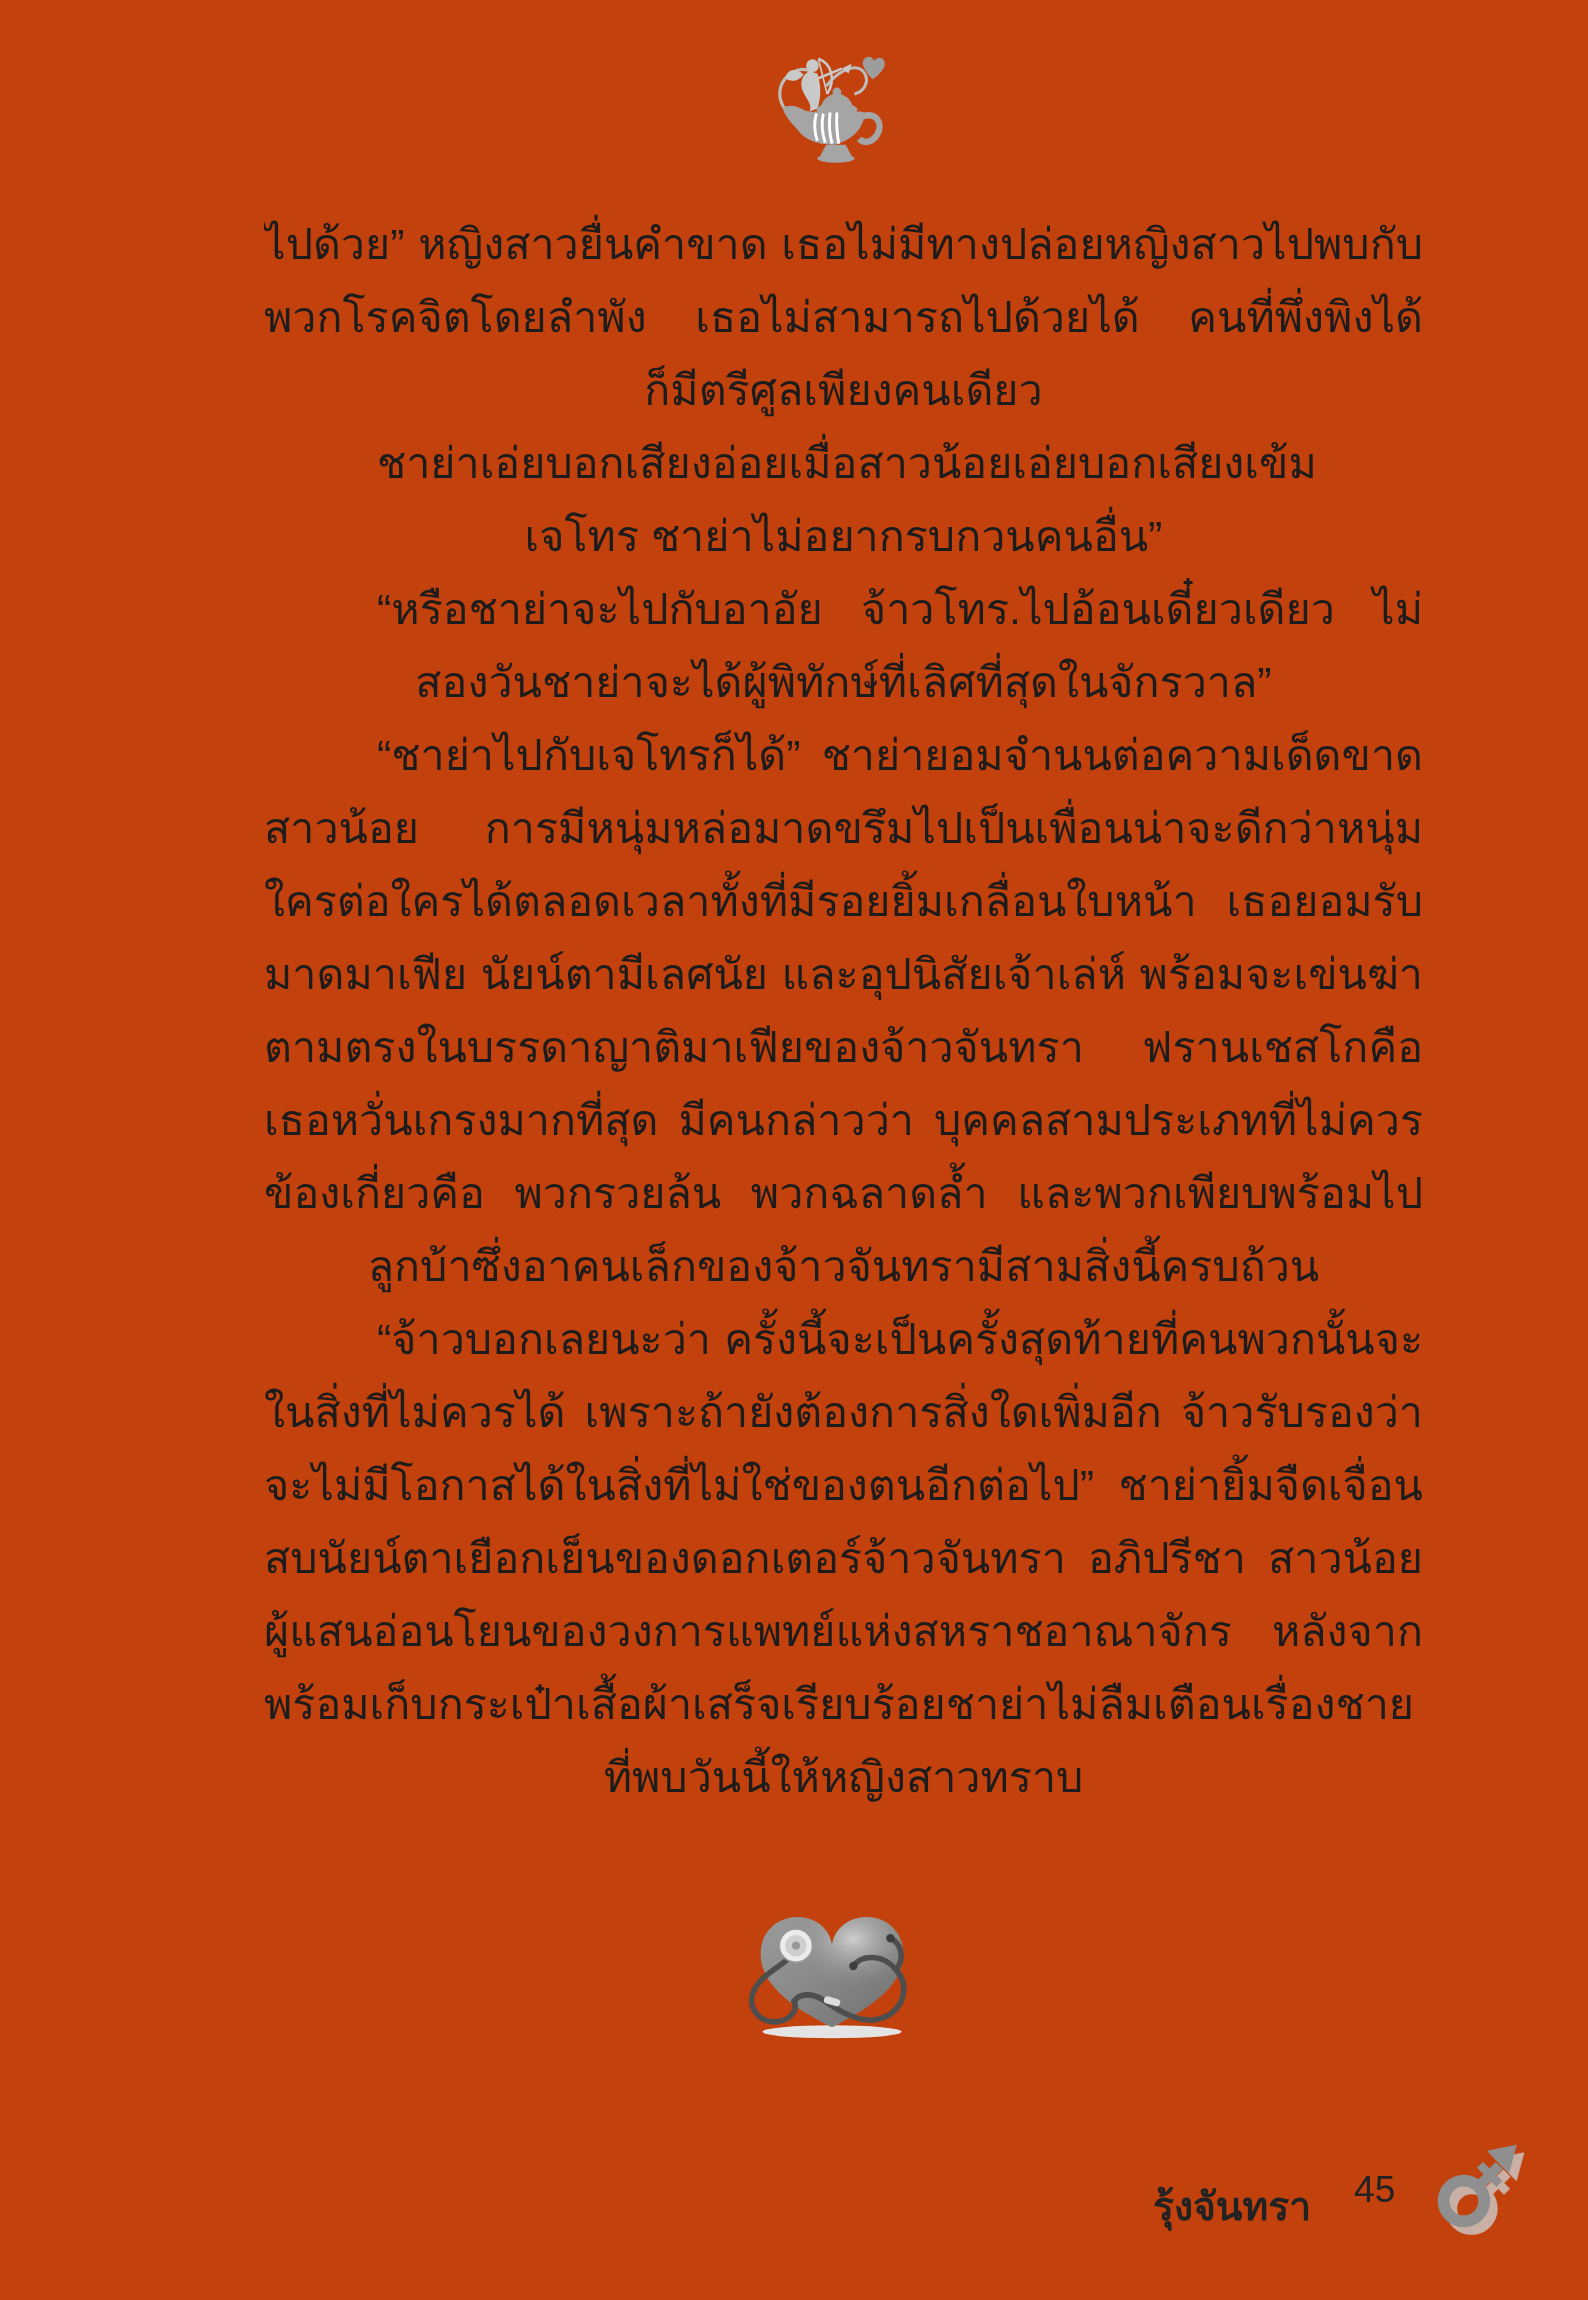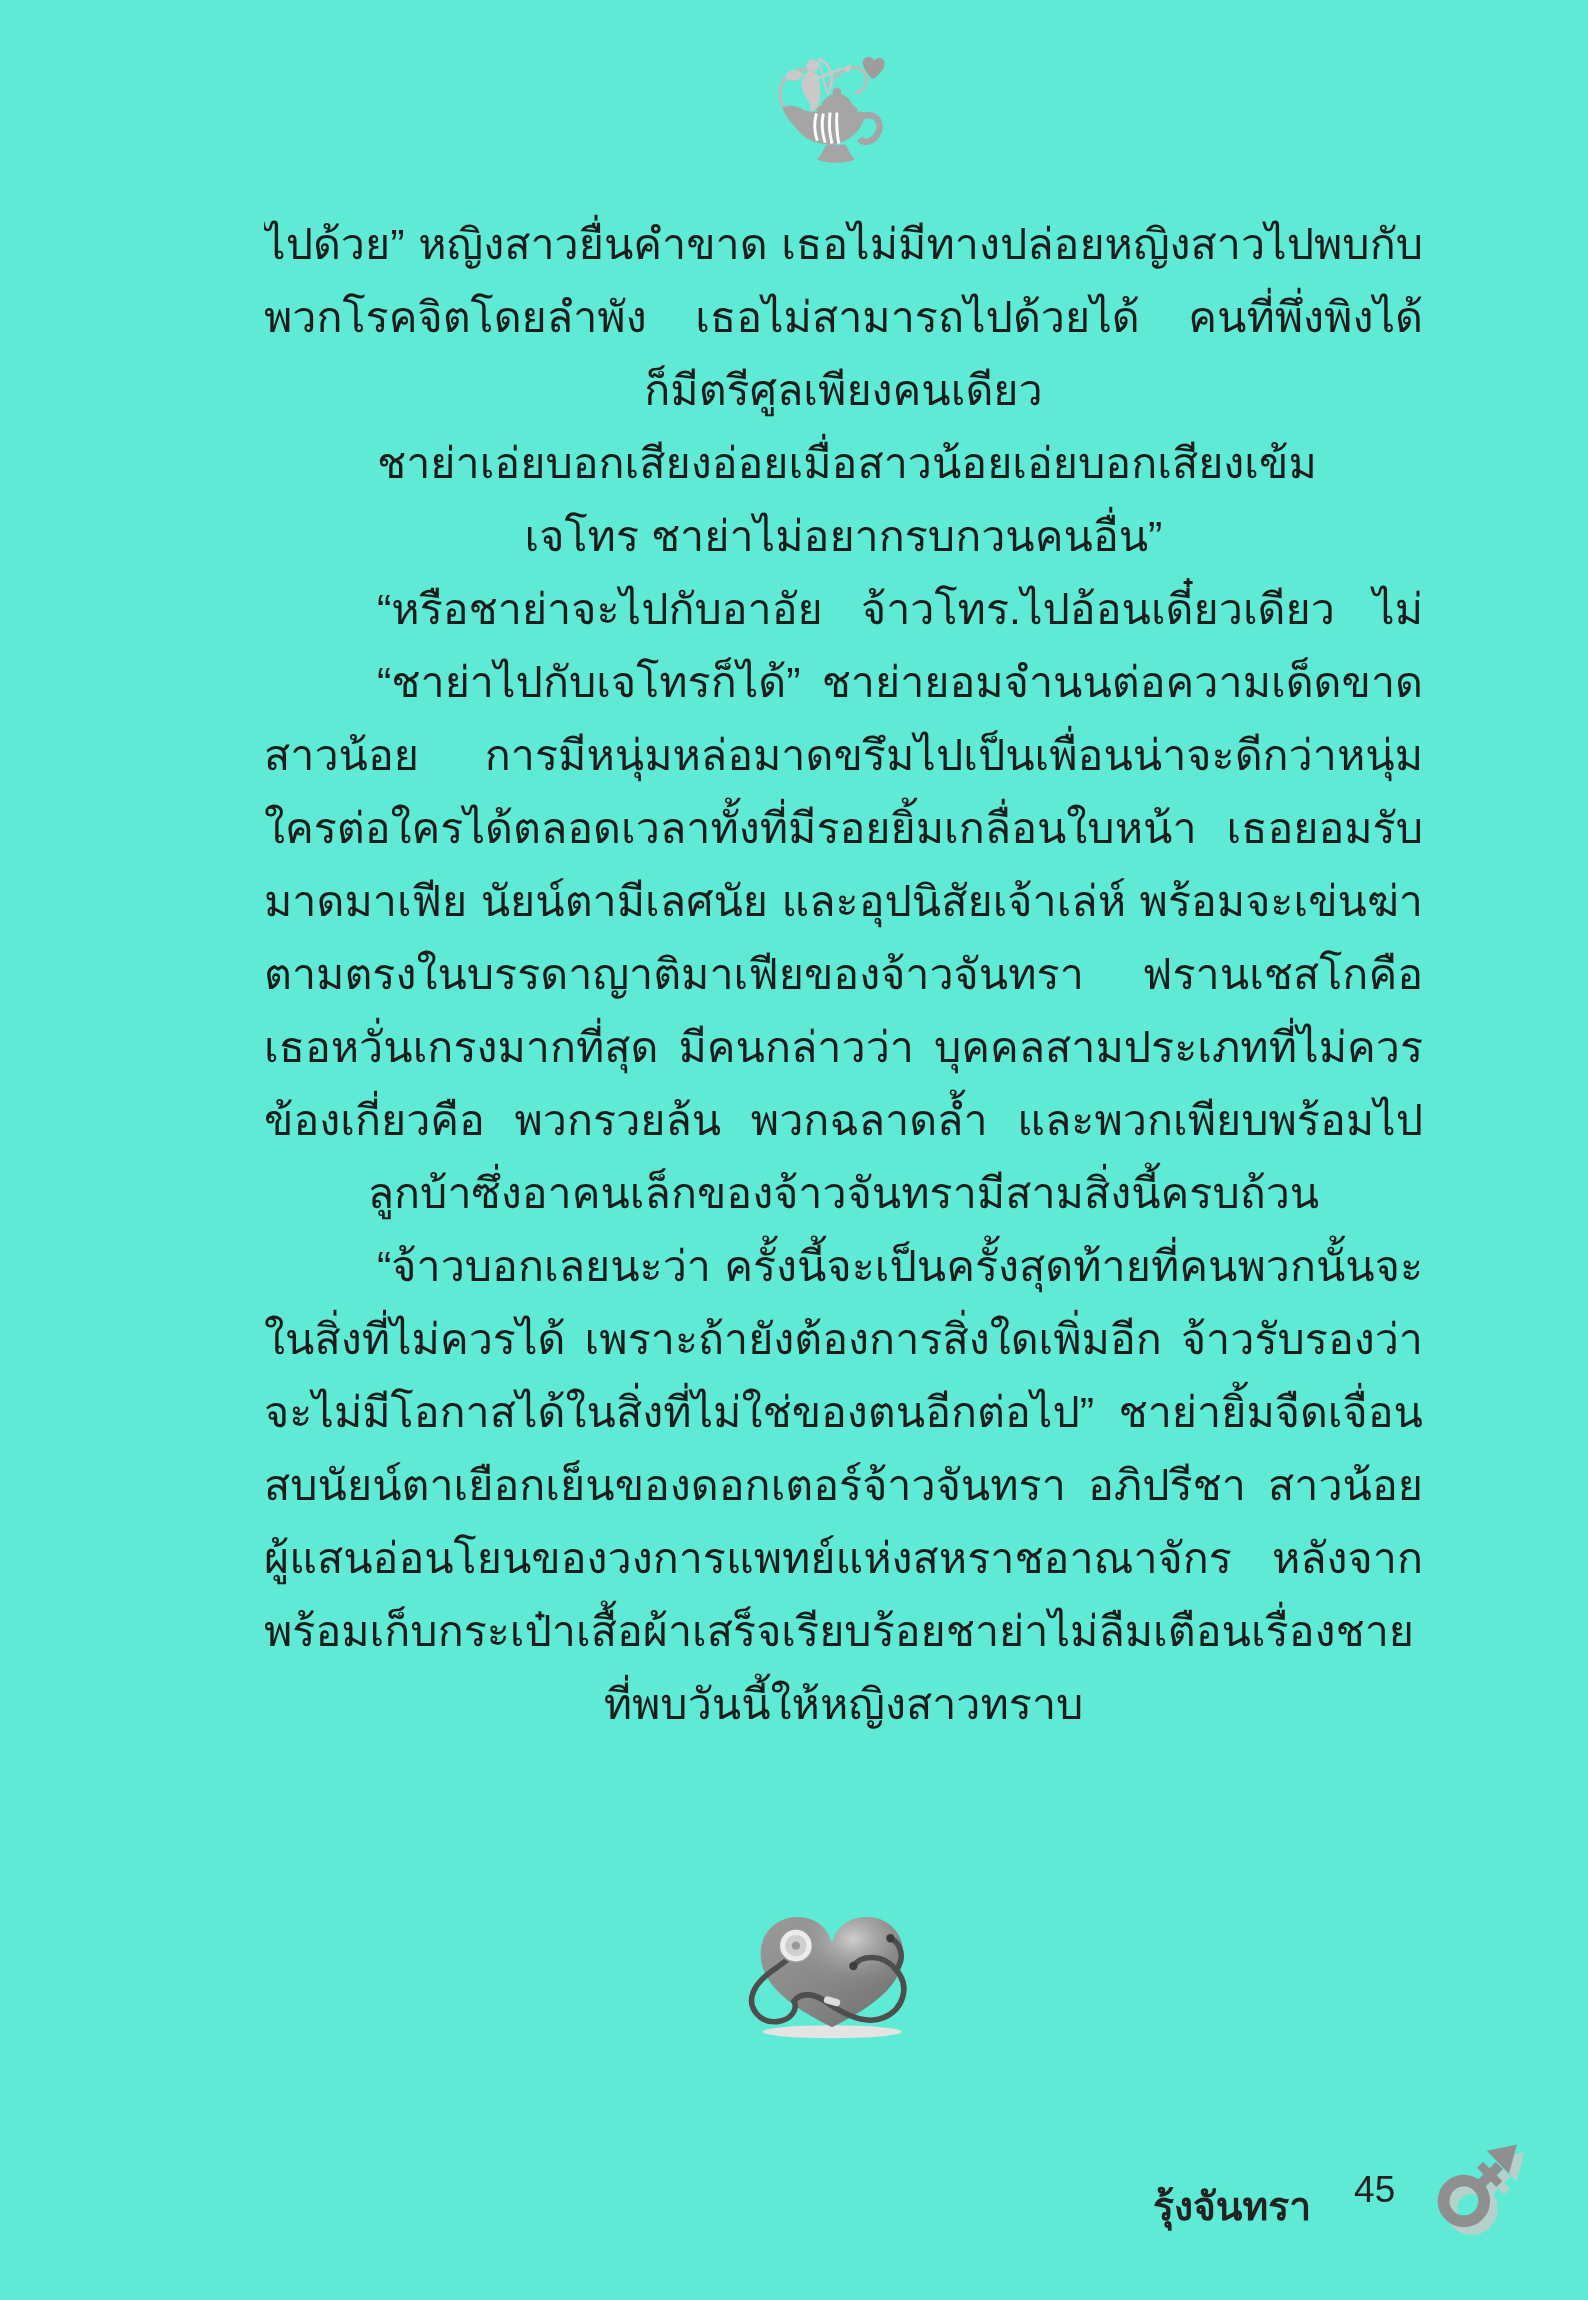--- a/index.html
+++ b/index.html
@@ -1,20 +1,20 @@
 <!DOCTYPE html>
 <html lang="th" style="font-size:15px"><head>
 <meta charset="utf-8">
 <style>
   html, body { margin: 0; padding: 0; background: #ffffff; }
   .page {
     position: relative;
     width: 1589px;
     height: 2300px;
-    background: #5eead4;
+    background: #c2410c;
     font-family: "Liberation Sans", sans-serif;
     color: #1c1c1c;
     overflow: hidden;
   }
 
   
   .ornament-top {
     position: absolute;
     left: 768px;
     top: 51px;
@@ -129,20 +129,21 @@
         <div class="line justify">ไปด้วย” หญิงสาวยื่นคำขาด เธอไม่มีทางปล่อยหญิงสาวไปพบกับ</div>
         <div class="line justify">พวกโรคจิตโดยลำพัง เธอไม่สามารถไปด้วยได้ คนที่พึ่งพิงได้ตอนนี้</div>
         <div class="line last">ก็มีตรีศูลเพียงคนเดียว</div>
       </div>
       <div class="para">
         <div class="line justify indent">ชาย่าเอ่ยบอกเสียงอ่อยเมื่อสาวน้อยเอ่ยบอกเสียงเข้ม “เกรงใจ</div>
         <div class="line last">เจโทร ชาย่าไม่อยากรบกวนคนอื่น”</div>
       </div>
       <div class="para">
         <div class="line justify indent">“หรือชาย่าจะไปกับอาอัย จ้าวโทร.ไปอ้อนเดี๋ยวเดียว ไม่เกิน</div>
+        <div class="line last">สองวันชาย่าจะได้ผู้พิทักษ์ที่เลิศที่สุดในจักรวาล”</div>
       </div>
       <div class="para">
         <div class="line justify indent">“ชาย่าไปกับเจโทรก็ได้” ชาย่ายอมจำนนต่อความเด็ดขาดของ</div>
         <div class="line justify">สาวน้อย การมีหนุ่มหล่อมาดขรึมไปเป็นเพื่อนน่าจะดีกว่าหนุ่มหล่อ</div>
         <div class="line justify">ใครต่อใครได้ตลอดเวลาทั้งที่มีรอยยิ้มเกลื่อนใบหน้า เธอยอมรับ</div>
         <div class="line justify">มาดมาเฟีย นัยน์ตามีเลศนัย และอุปนิสัยเจ้าเล่ห์ พร้อมจะเข่นฆ่า</div>
         <div class="line justify">ตามตรงในบรรดาญาติมาเฟียของจ้าวจันทรา ฟรานเชสโกคือบุคคลที่</div>
         <div class="line justify">เธอหวั่นเกรงมากที่สุด มีคนกล่าวว่า บุคคลสามประเภทที่ไม่ควร</div>
         <div class="line justify">ข้องเกี่ยวคือ พวกรวยล้น พวกฉลาดล้ำ และพวกเพียบพร้อมไปด้วย</div>
         <div class="line last">ลูกบ้าซึ่งอาคนเล็กของจ้าวจันทรามีสามสิ่งนี้ครบถ้วน</div>

